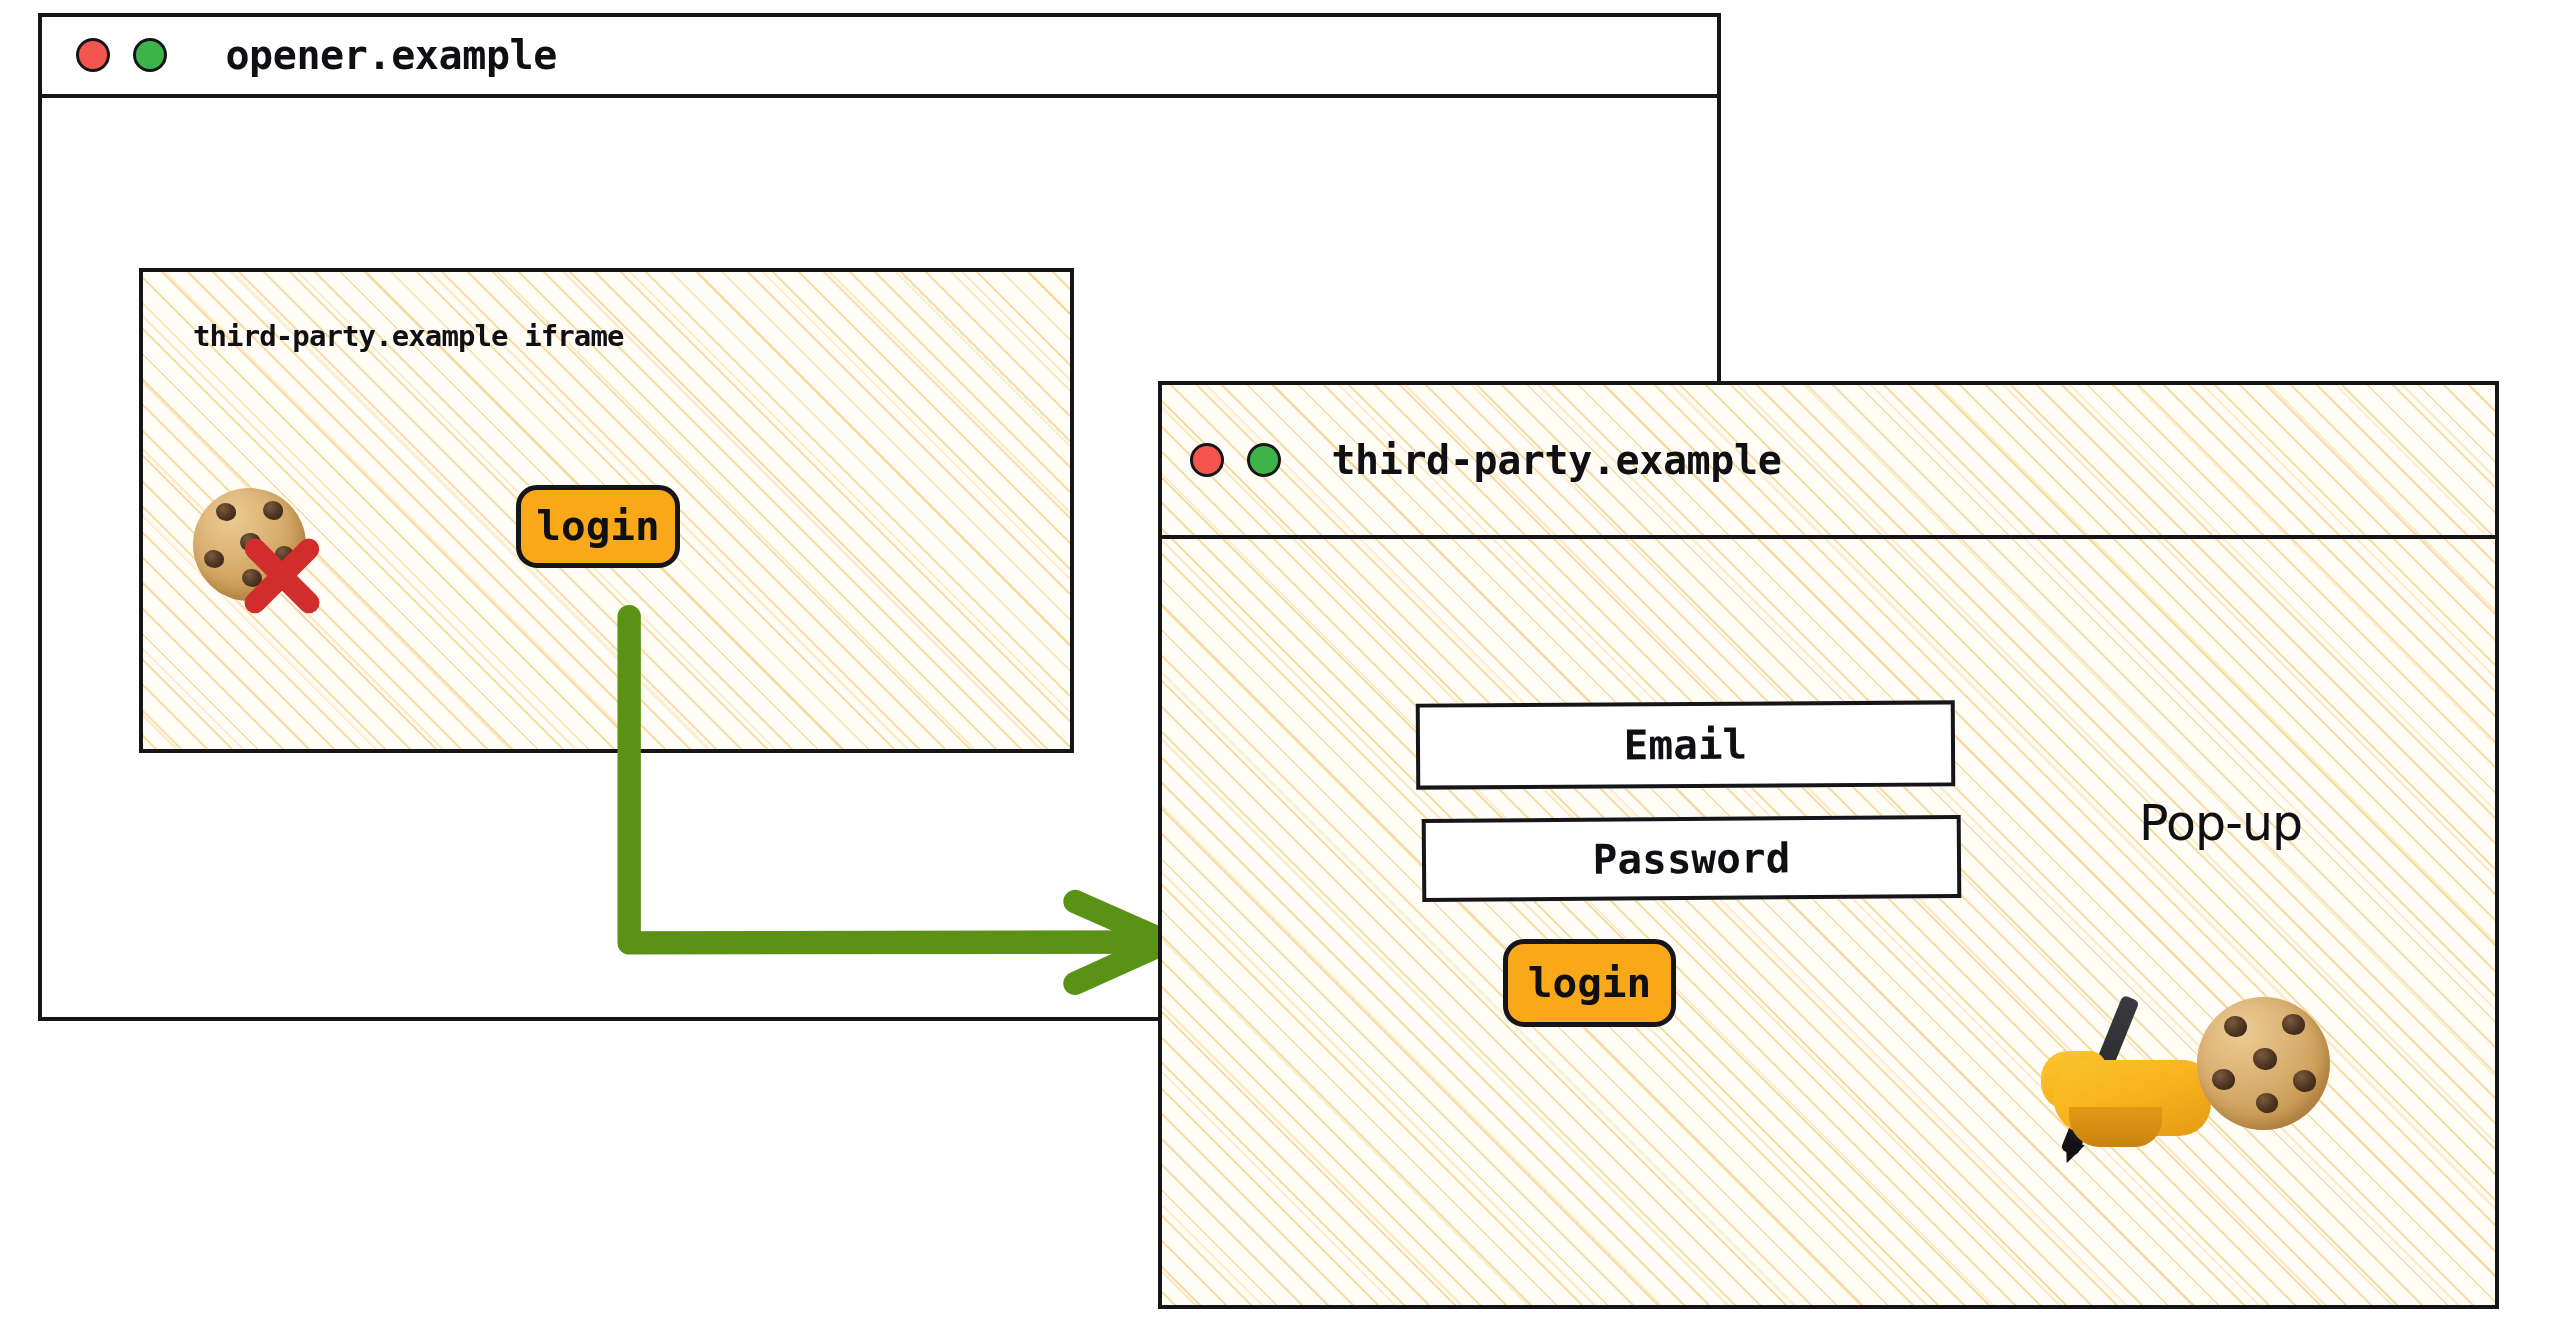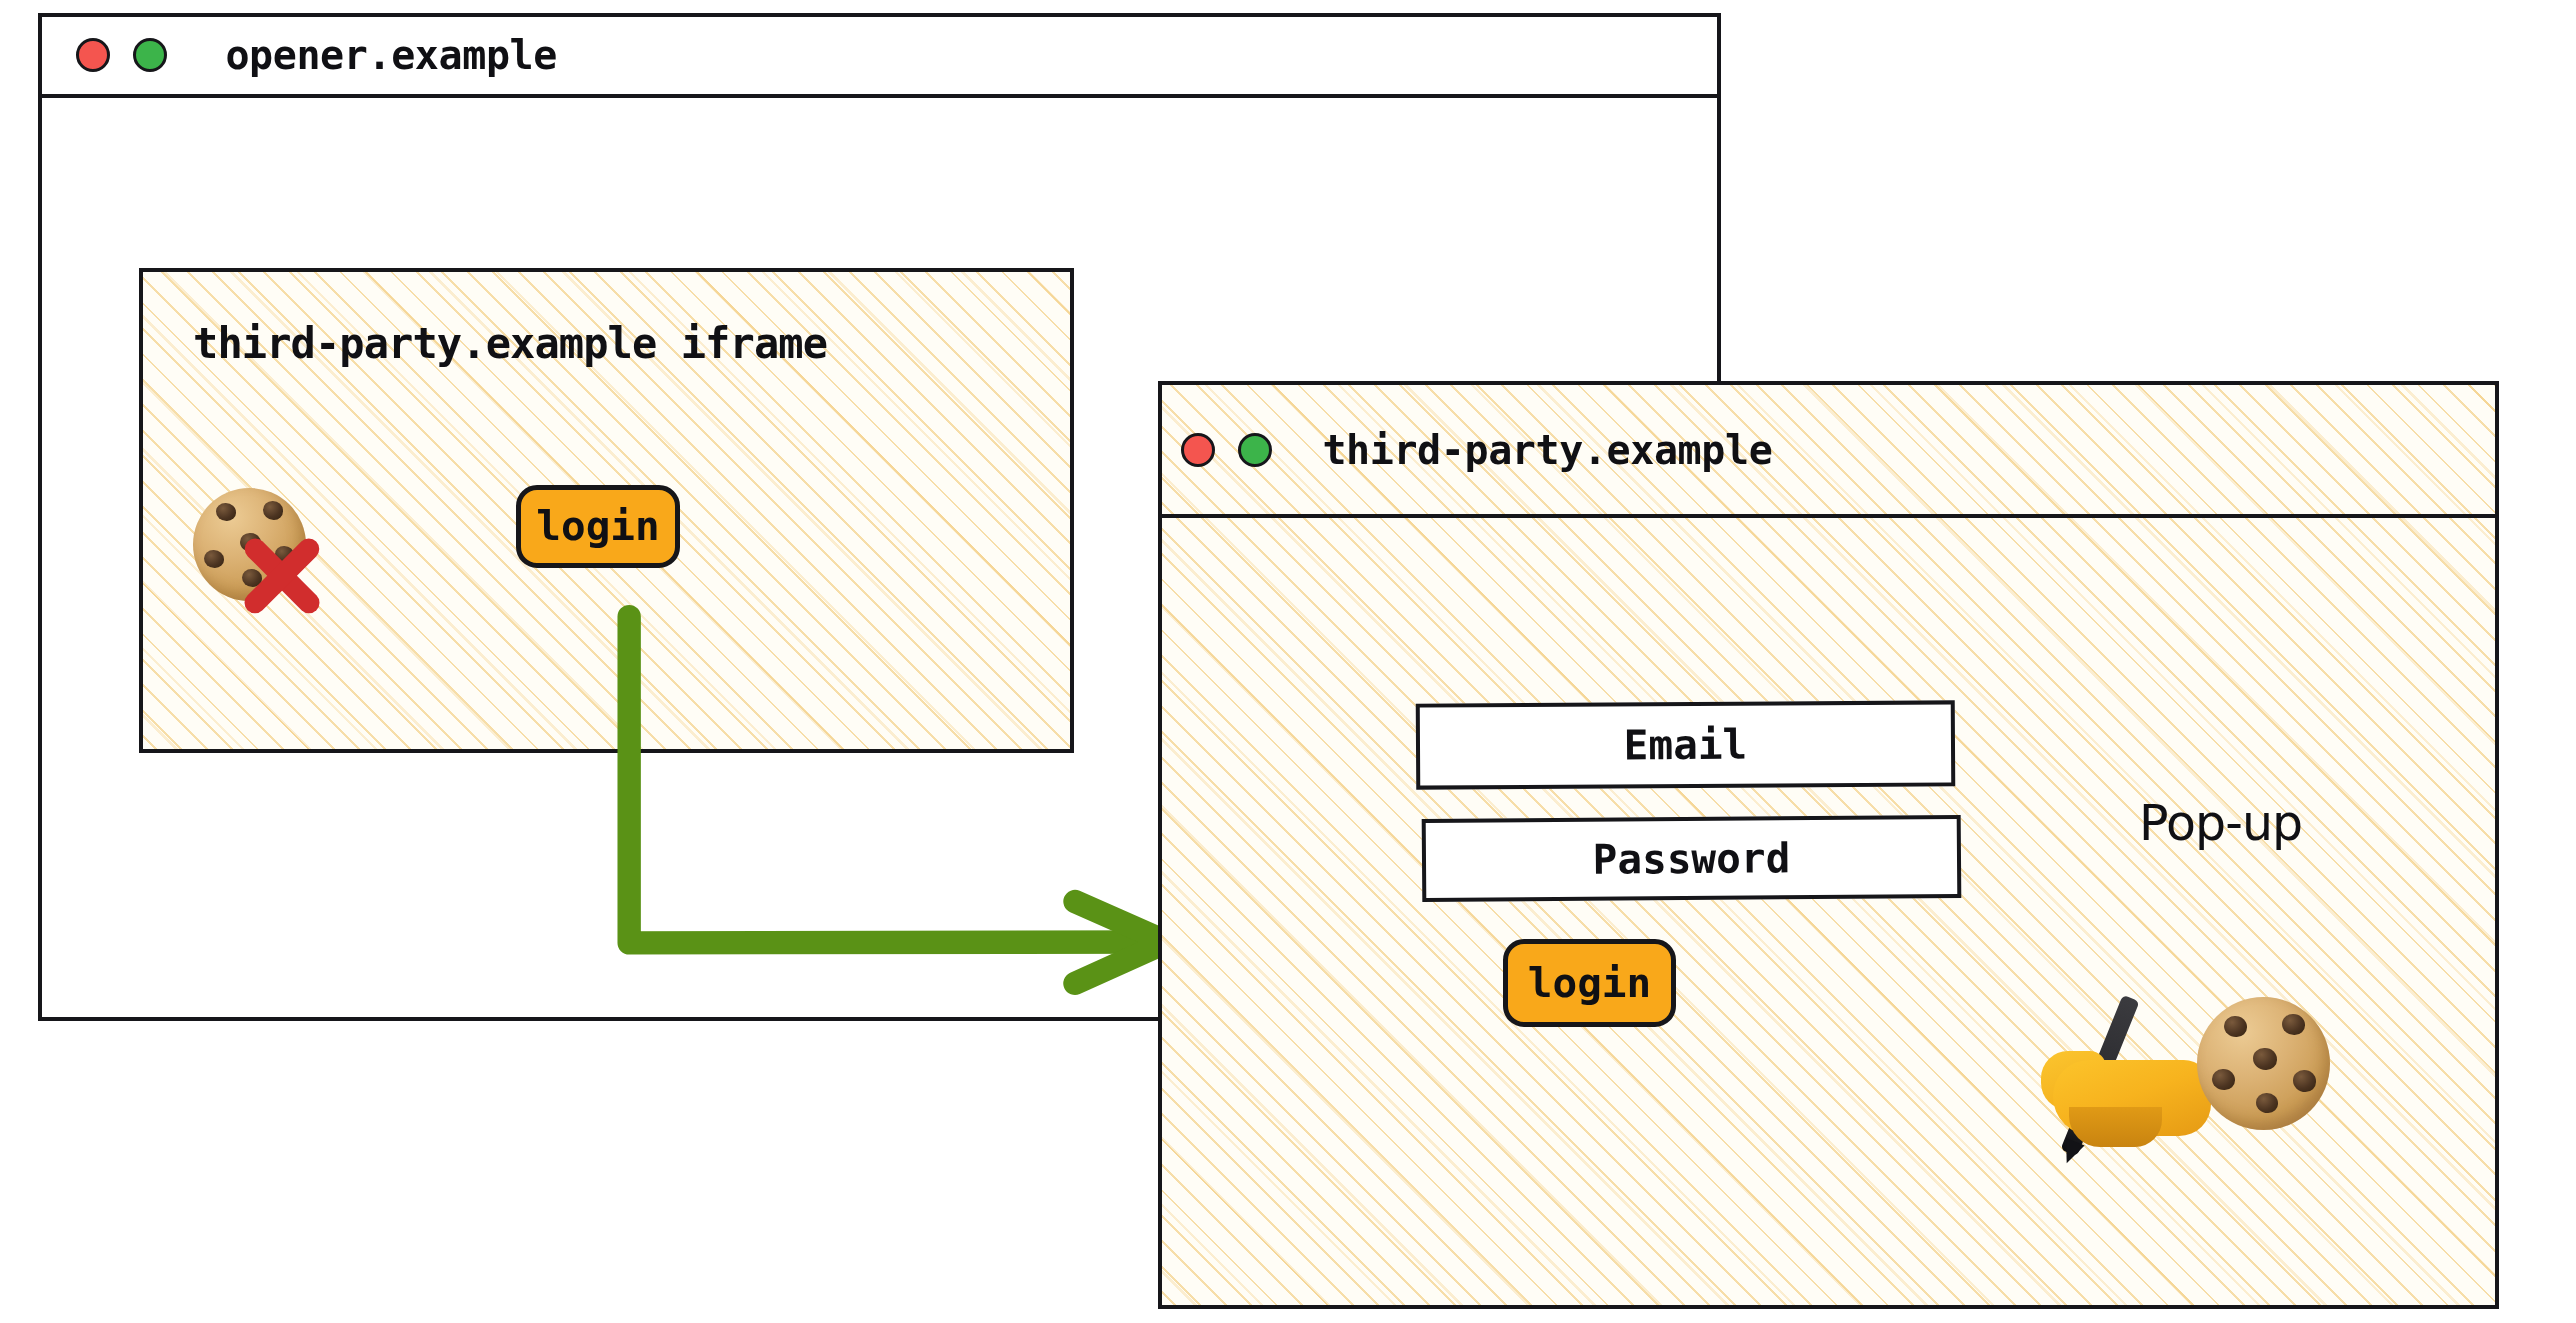--- a/index.html
+++ b/index.html
@@ -117,21 +117,21 @@
     height: 485px;
     box-sizing: border-box;
     border: 4.5px solid #16161a;
   }
   #iframe-title {
     position: absolute;
     left: 50px;
     top: 47px;
     font-family: "DejaVu Sans Mono", "Liberation Mono", monospace;
     font-weight: 700;
-    font-size: 42px;
+    font-size: 29px;
     color: #101014;
     white-space: nowrap;
     letter-spacing: -0.9px;
   }
 
   
   .cookie {
     position: absolute;
     border-radius: 50%;
     background:
@@ -195,22 +195,22 @@
 
   
   #popup-window {
     left: 1158px;
     top: 381px;
     width: 1341px;
     height: 928px;
     z-index: 5;
   }
   #popup-titlebar {
-    height: 133px;
-    padding-left: 19px;
+    height: 154px;
+    padding-left: 28px;
   }
   #popup-titlebar .dots { margin-right: 50px; }
   #popup-title {
     font-size: 40px;
     letter-spacing: -0.4px;
   }
   #popup-body {
     position: absolute;
     left: 0; right: 0;
     top: 128px; bottom: 0; margin-left: 19px;

